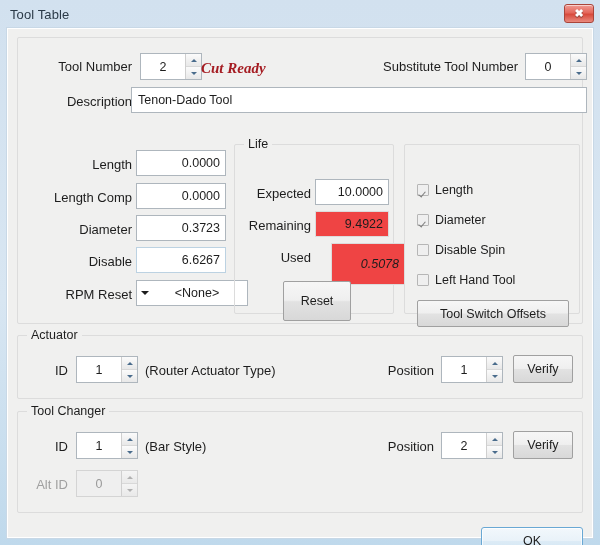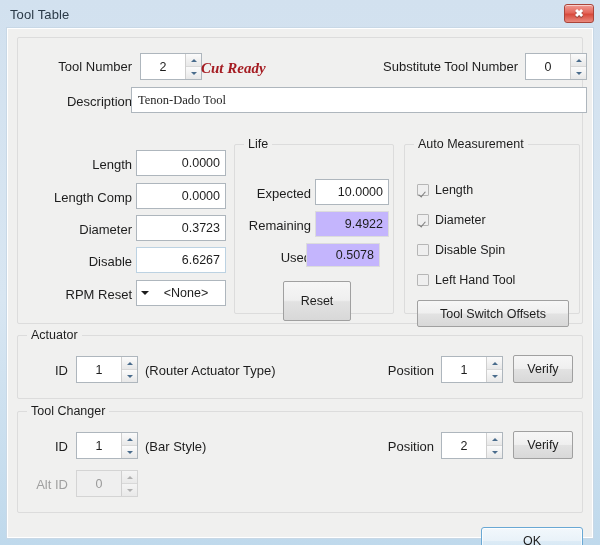--- a/index.html
+++ b/index.html
@@ -105,24 +105,24 @@
     border: 1px solid #aeb6bd;
     font-size: 12.5px;
     color: #1d1d1d;
     display: flex;
     align-items: center;
     justify-content: flex-end;
     padding: 0 5px 0 4px;
     overflow: hidden;
     cursor: text;
   }
-  .tb.left { justify-content: flex-start; font-family: Liberation Serif, serif; }
+  .tb.left { justify-content: flex-start; }
   .tb.focus { border-color: #bcd2e2; }
   .tb.ro {
-    background: #c4b5fd;
+    background: #ef4444;
     border-color: #dcdcdc;
     color: #1d1d1d;
     cursor: default;
   }
 
   
   .spin {
     position: absolute;
     display: flex;
     border: 1px solid #aeb6bd;
@@ -292,44 +292,43 @@
       <span class="lbl" style="left:4px; top:153px; width:110px;">Length Comp</span>
       <div class="tb" style="left:118px; top:145px; width:90px; height:26px;">0.0000</div>
 
       <span class="lbl" style="left:4px; top:185px; width:110px;">Diameter</span>
       <div class="tb" style="left:118px; top:177px; width:90px; height:26px;">0.3723</div>
 
       <span class="lbl" style="left:4px; top:217px; width:110px;">Disable</span>
       <div class="tb focus" style="left:118px; top:209px; width:90px; height:26px;">6.6267</div>
 
       <span class="lbl" style="left:4px; top:250px; width:110px;">RPM Reset</span>
-      <div class="combo" style="left:118px; top:242px; width:90px; height:26px;">
+      <div class="combo" style="left:118px; top:242px; width:112px; height:26px;">
         <span class="combo-arrow">
             <i></i>
           </span>
         <span class="combo-val">&lt;None&gt;</span>
       </div>
 
       <div class="panel" style="left:216px; top:106px; width:160px; height:170px;">
         <span class="panel-title">Life</span>
 
         <span class="lbl" style="left:2px; top:42px; width:74px;">Expected</span>
         <div class="tb" style="left:80px; top:34px; width:74px; height:26px;">10.0000</div>
 
         <span class="lbl" style="left:2px; top:74px; width:74px;">Remaining</span>
         <div class="tb ro" style="left:80px; top:66px; width:74px; height:26px;">9.4922</div>
 
         <span class="lbl" style="left:2px; top:106px; width:74px;">Used</span>
-        <div class="tb ro" style="left:71px; top:98px; width:74px; height:24px;">0.5078</div>
+        <div class="tb ro" style="left:96px; top:98px; width:74px; height:42px;font-style:italic;">0.5078</div>
 
         <div class="btn" style="left:48px; top:136px; width:68px; height:40px;">Reset</div>
       </div>
 
       <div class="panel" style="left:386px; top:106px; width:176px; height:170px;">
-        <span class="panel-title">Auto Measurement</span>
 
         <div class="chk checked" style="left:12px; top:38px;">
           <span class="box"></span>
           <span>Length</span>
         </div>
 
         <div class="chk checked" style="left:12px; top:68px;">
           <span class="box"></span>
           <span>Diameter</span>
         </div>

